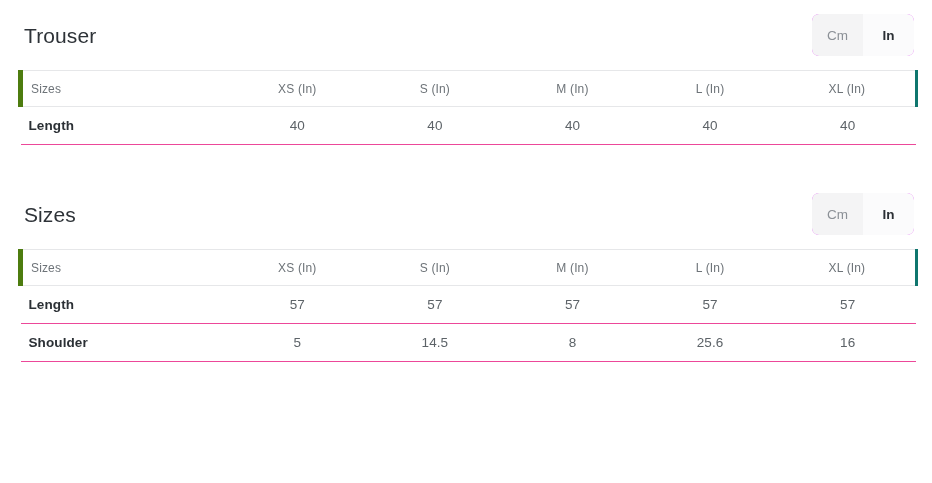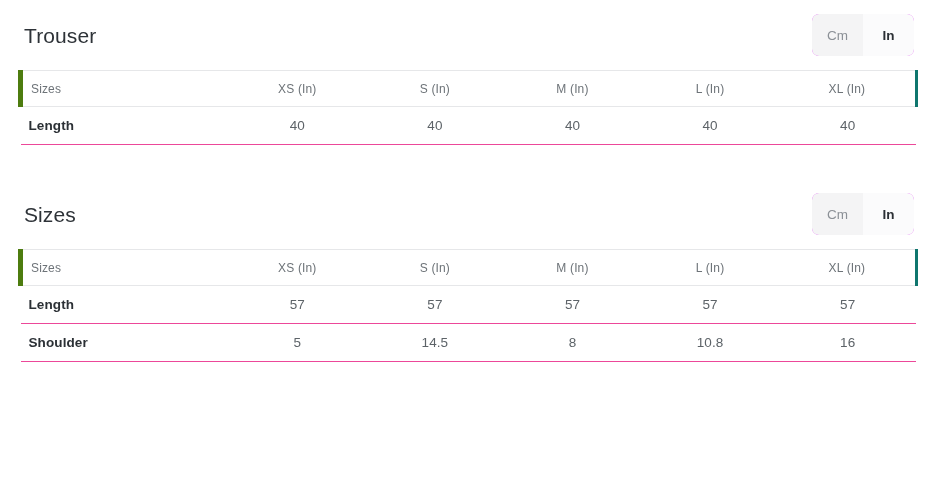--- a/index.html
+++ b/index.html
@@ -204,20 +204,20 @@
           <td>57</td>
           <td>57</td>
           <td>57</td>
           <td>57</td>
         </tr>
         <tr>
           <td class="rowlabel">Shoulder</td>
           <td>5</td>
           <td>14.5</td>
           <td>8</td>
-          <td>10.8</td>
+          <td>25.6</td>
           <td>16</td>
         </tr>
       </tbody>
     </table>
   </div>
 
 </div>
 
 </body></html>

